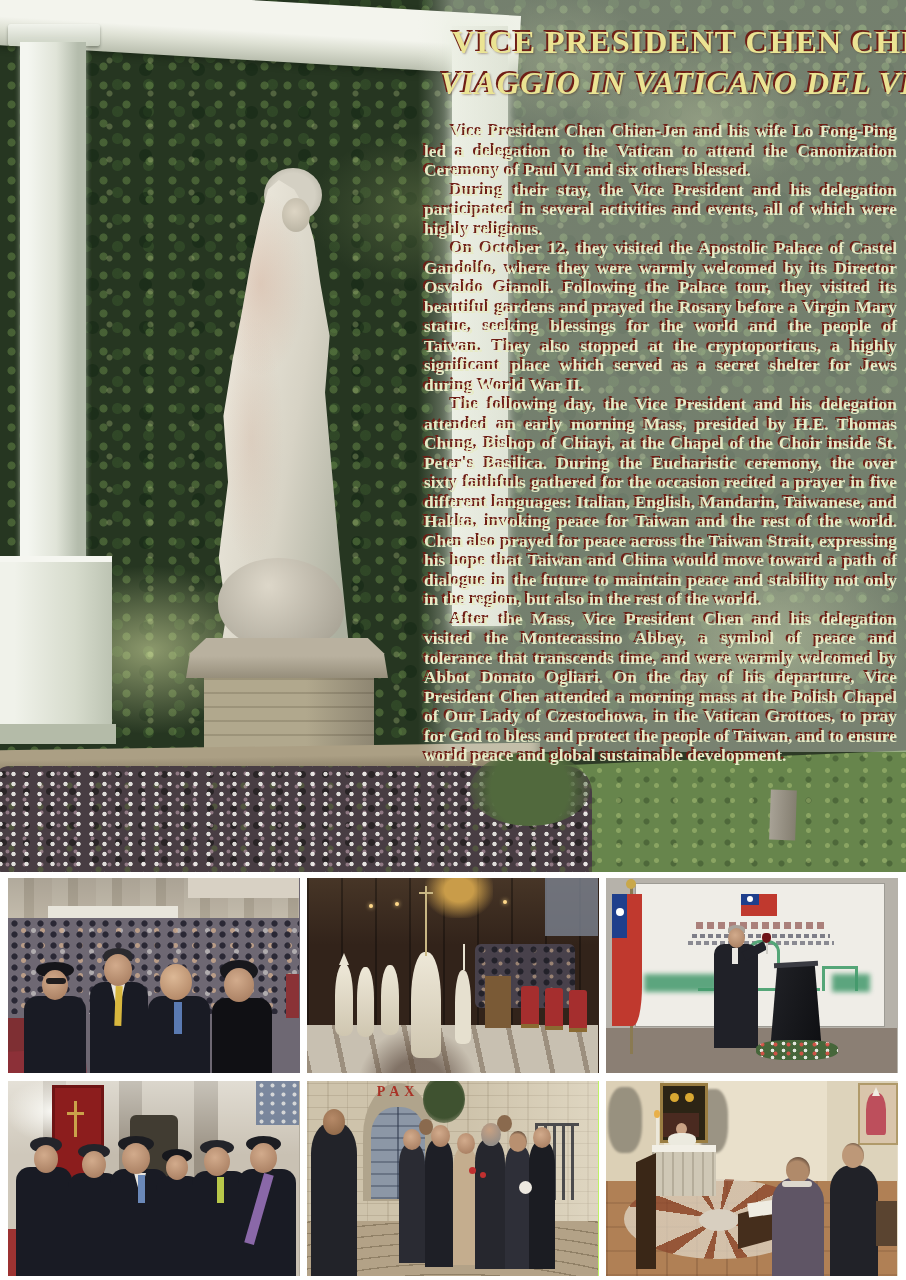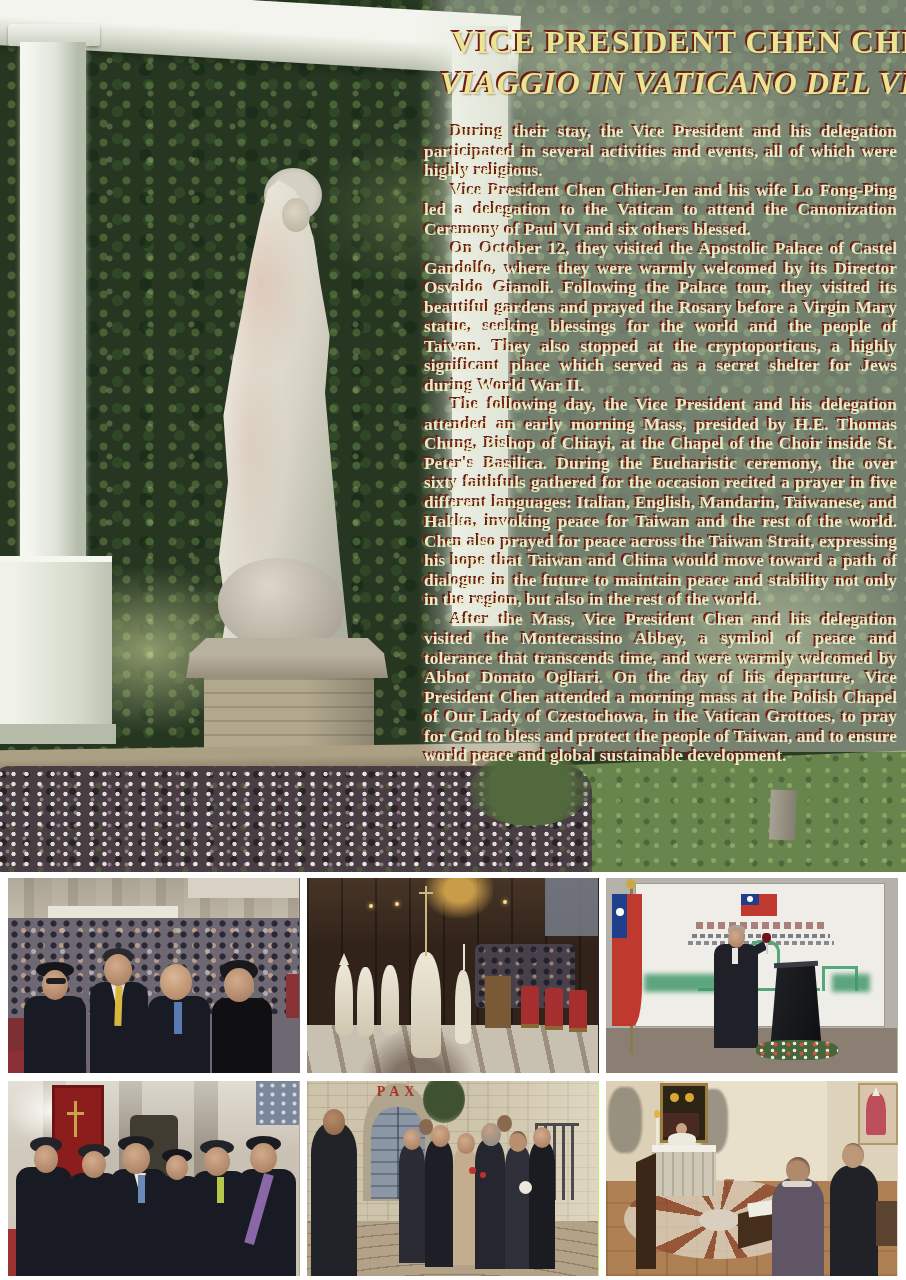--- a/index.html
+++ b/index.html
@@ -354,22 +354,22 @@
     <div class="a bushgreen"></div>
     <div class="a wash"></div>
   </div>
 
   <div class="a titleblock">
     <div class="t1">VICE PRESIDENT CHEN CHIEN</div>
     <div class="t2">VIAGGIO IN VATICANO DEL VICE</div>
   </div>
 
   <div class="a article">
+    <p>Vice President Chen Chien-Jen and his wife Lo Fong-Ping led a delegation to the Vatican to attend the Canonization Ceremony of Paul VI and six others blessed.</p>
     <p>During their stay, the Vice President and his delegation participated in several activities and events, all of which were highly religious.</p>
-    <p>Vice President Chen Chien-Jen and his wife Lo Fong-Ping led a delegation to the Vatican to attend the Canonization Ceremony of Paul VI and six others blessed.</p>
     <p>On October 12, they visited the Apostolic Palace of Castel Gandolfo, where they were warmly welcomed by its Director Osvaldo Gianoli. Following the Palace tour, they visited its beautiful gardens and prayed the Rosary before a Virgin Mary statue, seeking blessings for the world and the people of Taiwan. They also stopped at the cryptoporticus, a highly significant place which served as a secret shelter for Jews during World War II.</p>
     <p>The following day, the Vice President and his delegation attended an early morning Mass, presided by H.E. Thomas Chung, Bishop of Chiayi, at the Chapel of the Choir inside St. Peter's Basilica. During the Eucharistic ceremony, the over sixty faithfuls gathered for the occasion recited a prayer in five different languages: Italian, English, Mandarin, Taiwanese, and Hakka, invoking peace for Taiwan and the rest of the world. Chen also prayed for peace across the Taiwan Strait, expressing his hope that Taiwan and China would move toward a path of dialogue in the future to maintain peace and stability not only in the region, but also in the rest of the world.</p>
     <p>After the Mass, Vice President Chen and his delegation visited the Montecassino Abbey, a symbol of peace and tolerance that transcends time, and were warmly welcomed by Abbot Donato Ogliari. On the day of his departure, Vice President Chen attended a morning mass at the Polish Chapel of Our Lady of Czestochowa, in the Vatican Grottoes, to pray for God to bless and protect the people of Taiwan, and to ensure world peace and global sustainable development.</p>
   </div>
 
   <div class="a grid">
 
     <div class="ph p1">
       <div class="a c1-facade"></div>
       <div class="a c1-steps"></div>

